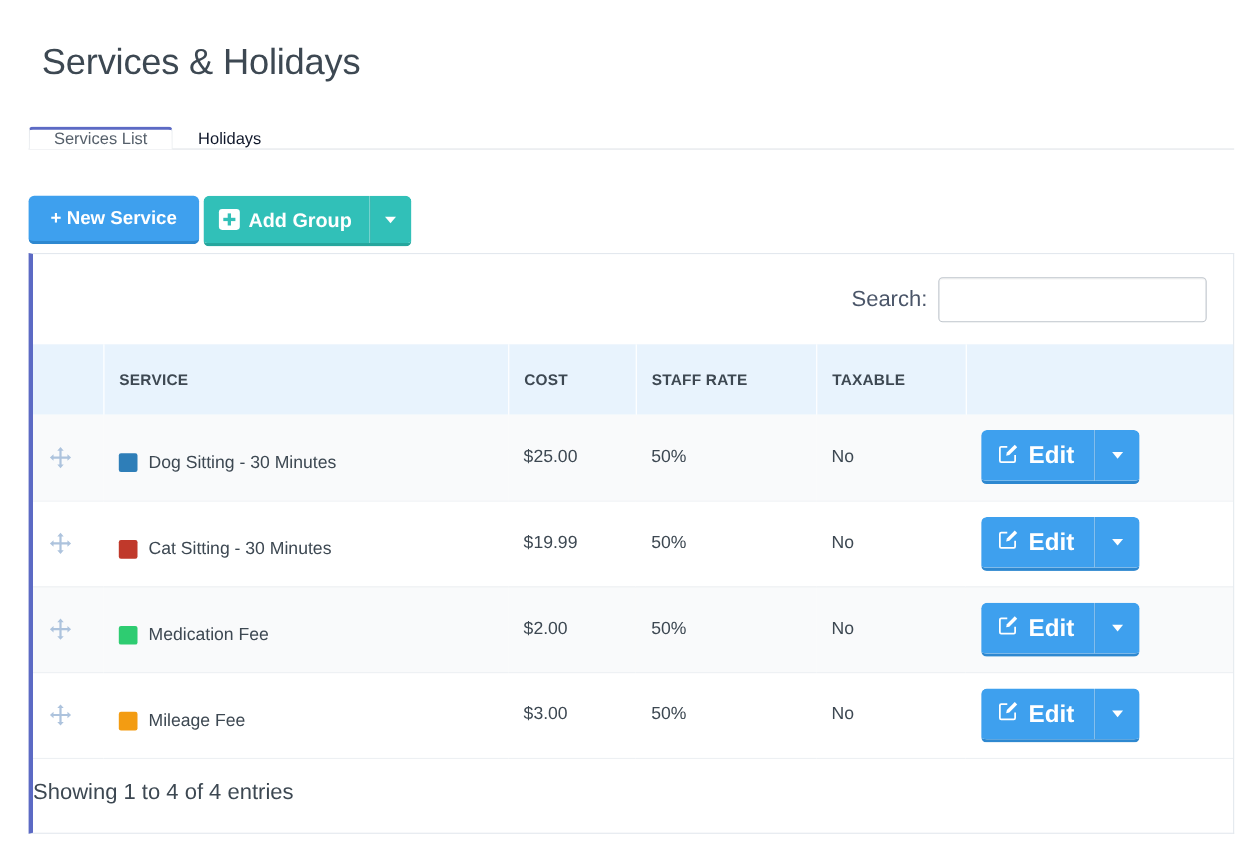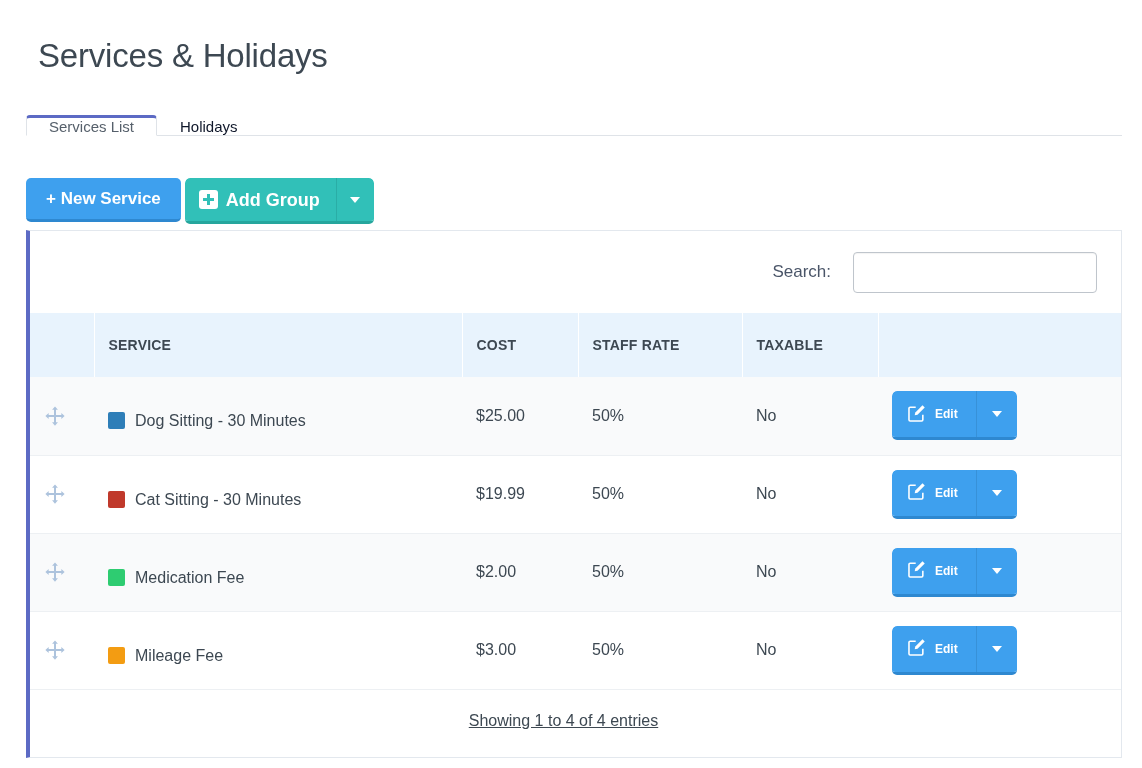--- a/index.html
+++ b/index.html
@@ -144,23 +144,23 @@
   }
 
   .search-row {
     height: 82px;
     display: flex;
     align-items: center;
     justify-content: flex-end;
     padding-right: 24px;
   }
   .search-label {
-    font-size: 17px;
+    font-size: 20px;
     color: #4a5568;
-    margin-right: 22px;
+    margin-right: 10px;
   }
   .search-input {
     width: 244px;
     height: 41px;
     border: 1px solid #bfc5cc;
     border-radius: 4px;
     padding: 0 10px;
     font-size: 15px;
     font-family: "Liberation Sans", sans-serif;
     color: #3d4852;
@@ -226,41 +226,40 @@
     align-items: stretch;
     border-radius: 5px;
     overflow: hidden;
     border-bottom: 3px solid #2e88d0;
     height: 49px;
   }
   .btn-edit {
     height: 46px;
     background: #3ea0ee;
     padding: 0 18px 0 15px;
-    font-size: 12px;
+    font-size: 22px;
     gap: 9px;
     border-radius: 5px 0 0 0;
   }
   .btn-edit-caret {
     height: 46px;
     width: 41px;
     background: #3ea0ee;
     border-left: 1px solid #3791d8;
     border-radius: 0 5px 0 0;
   }
 
   .footer-row {
     height: 62px;
     display: flex;
     align-items: center;
-    justify-content: center;
+    justify-content: flex-start;
     padding-right: 24px;
-    font-size: 16px;
-    color: #3d4852;
-    text-decoration: underline;
+    font-size: 20px;
+    color: #3d4852;
   }
 </style>
 </head>
 <body>
 
 <div class="page">
 
   <h1 class="page-title">Services &amp; Holidays</h1>
 
   <div class="tab-bar">

